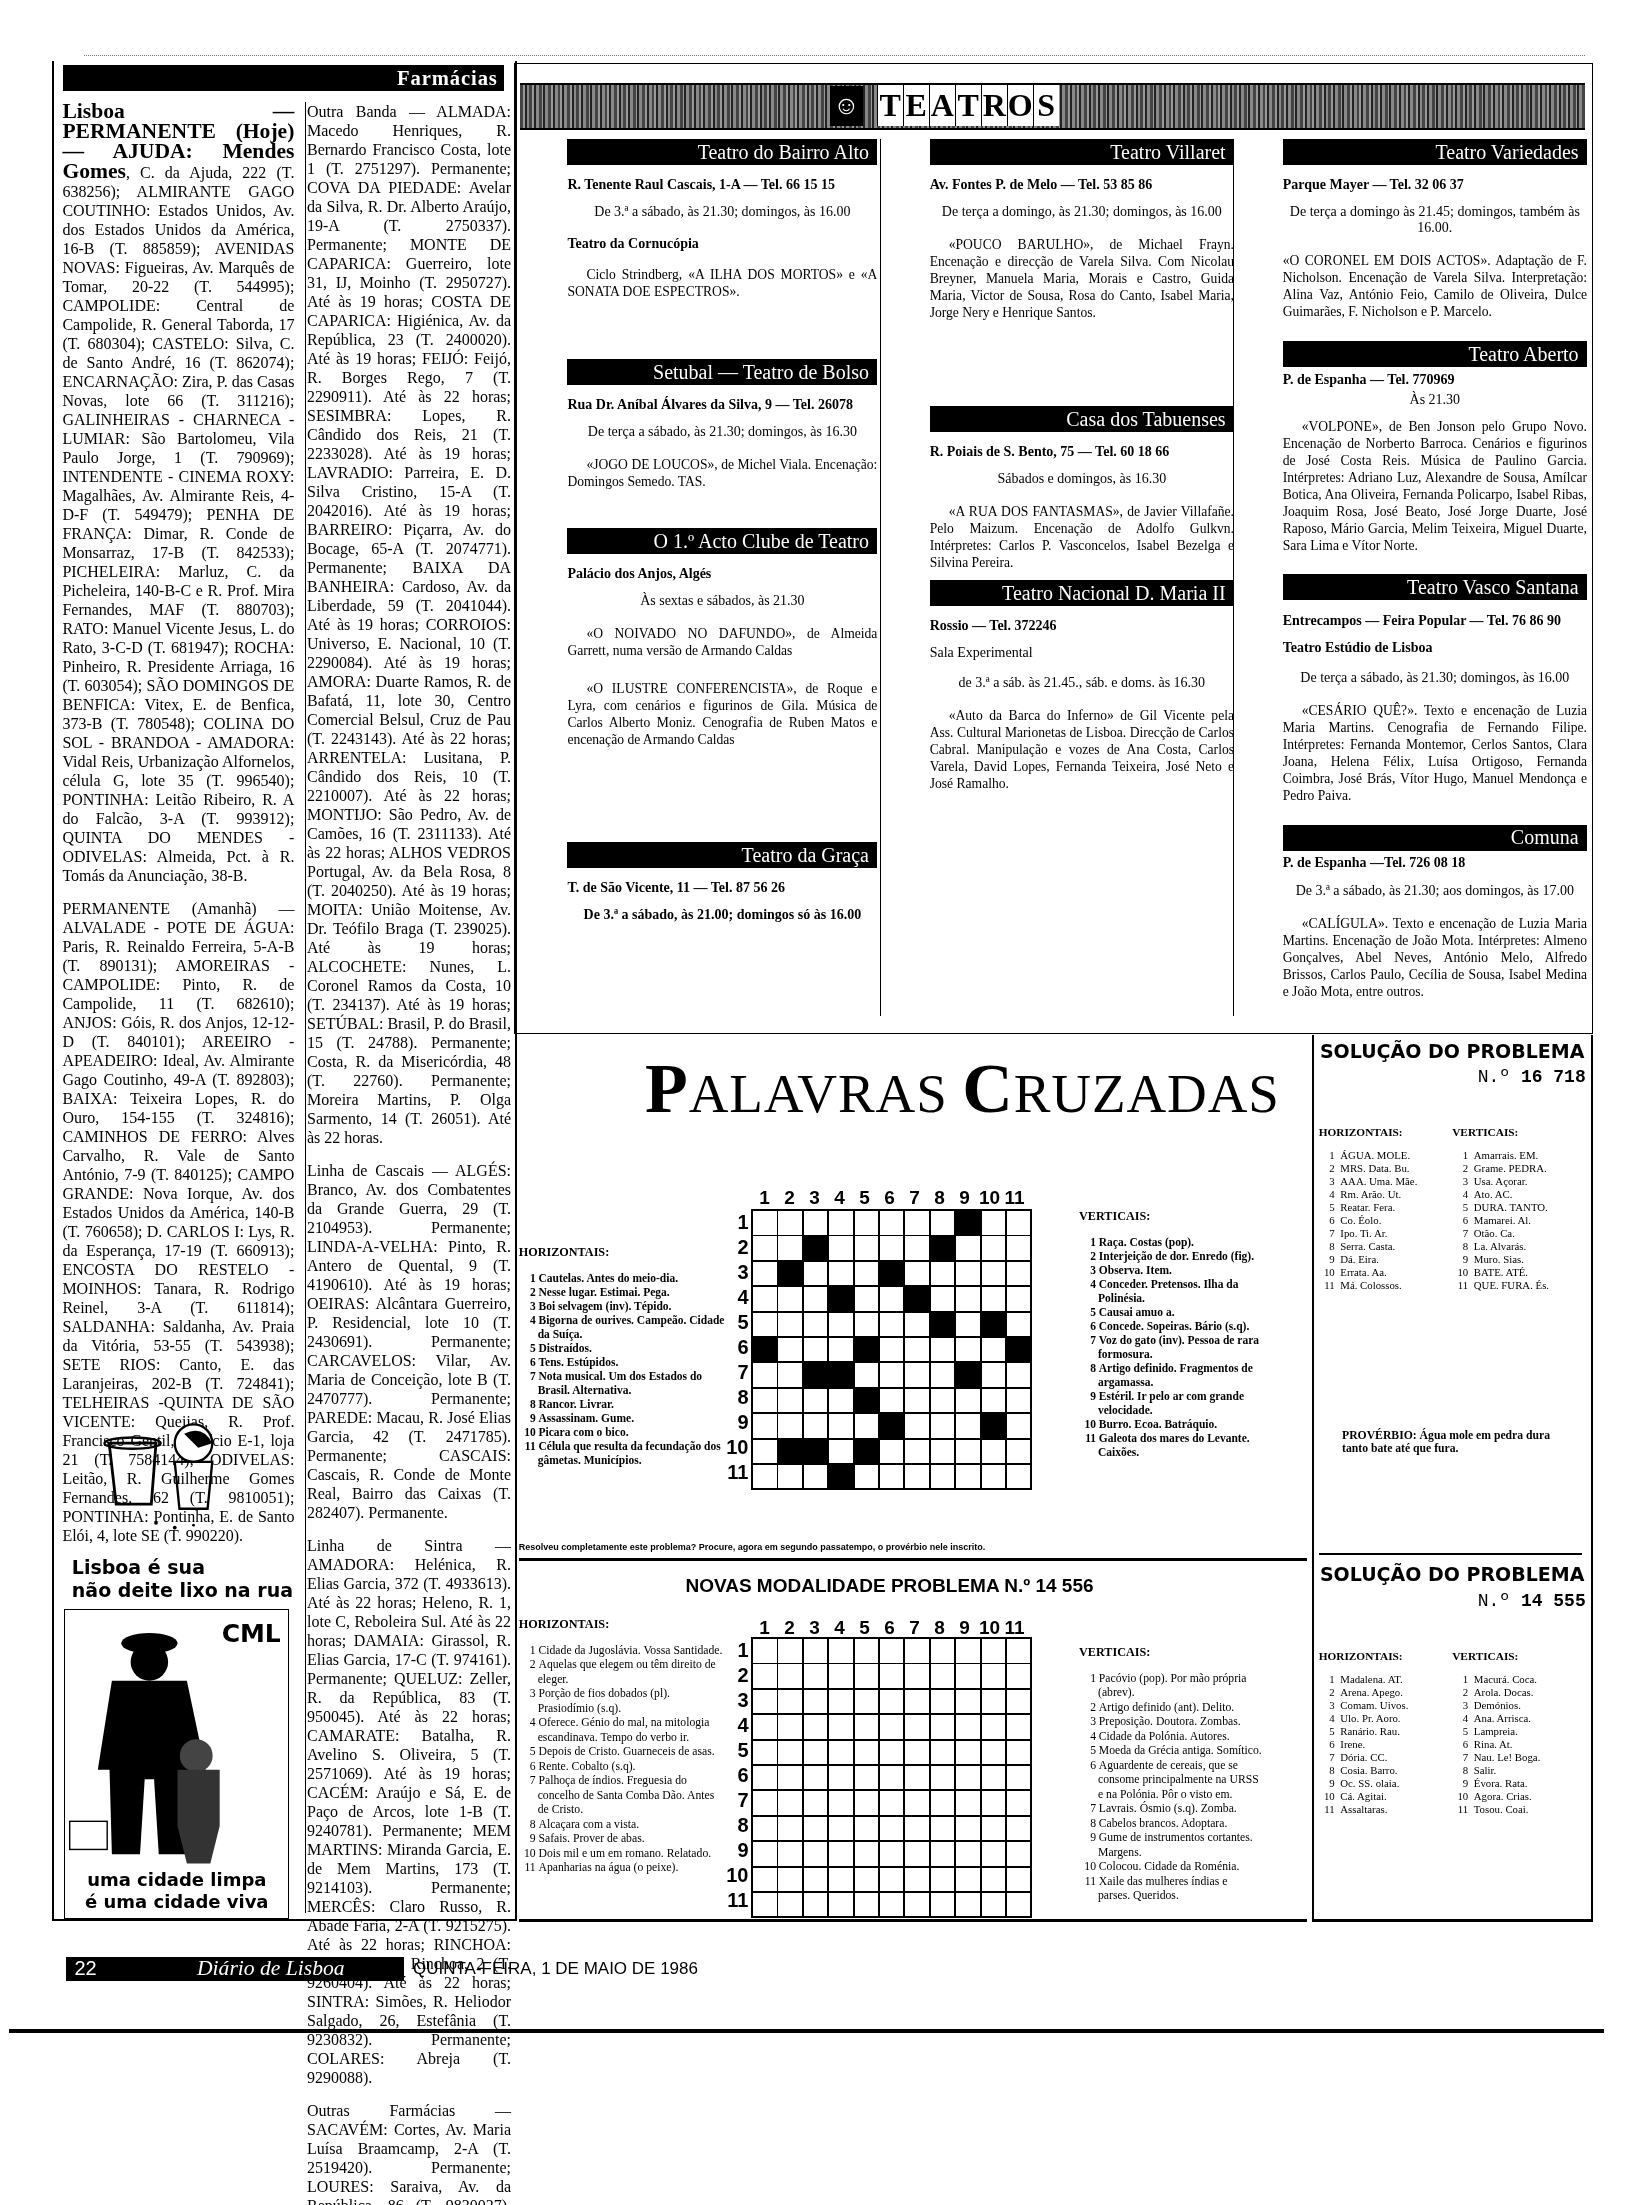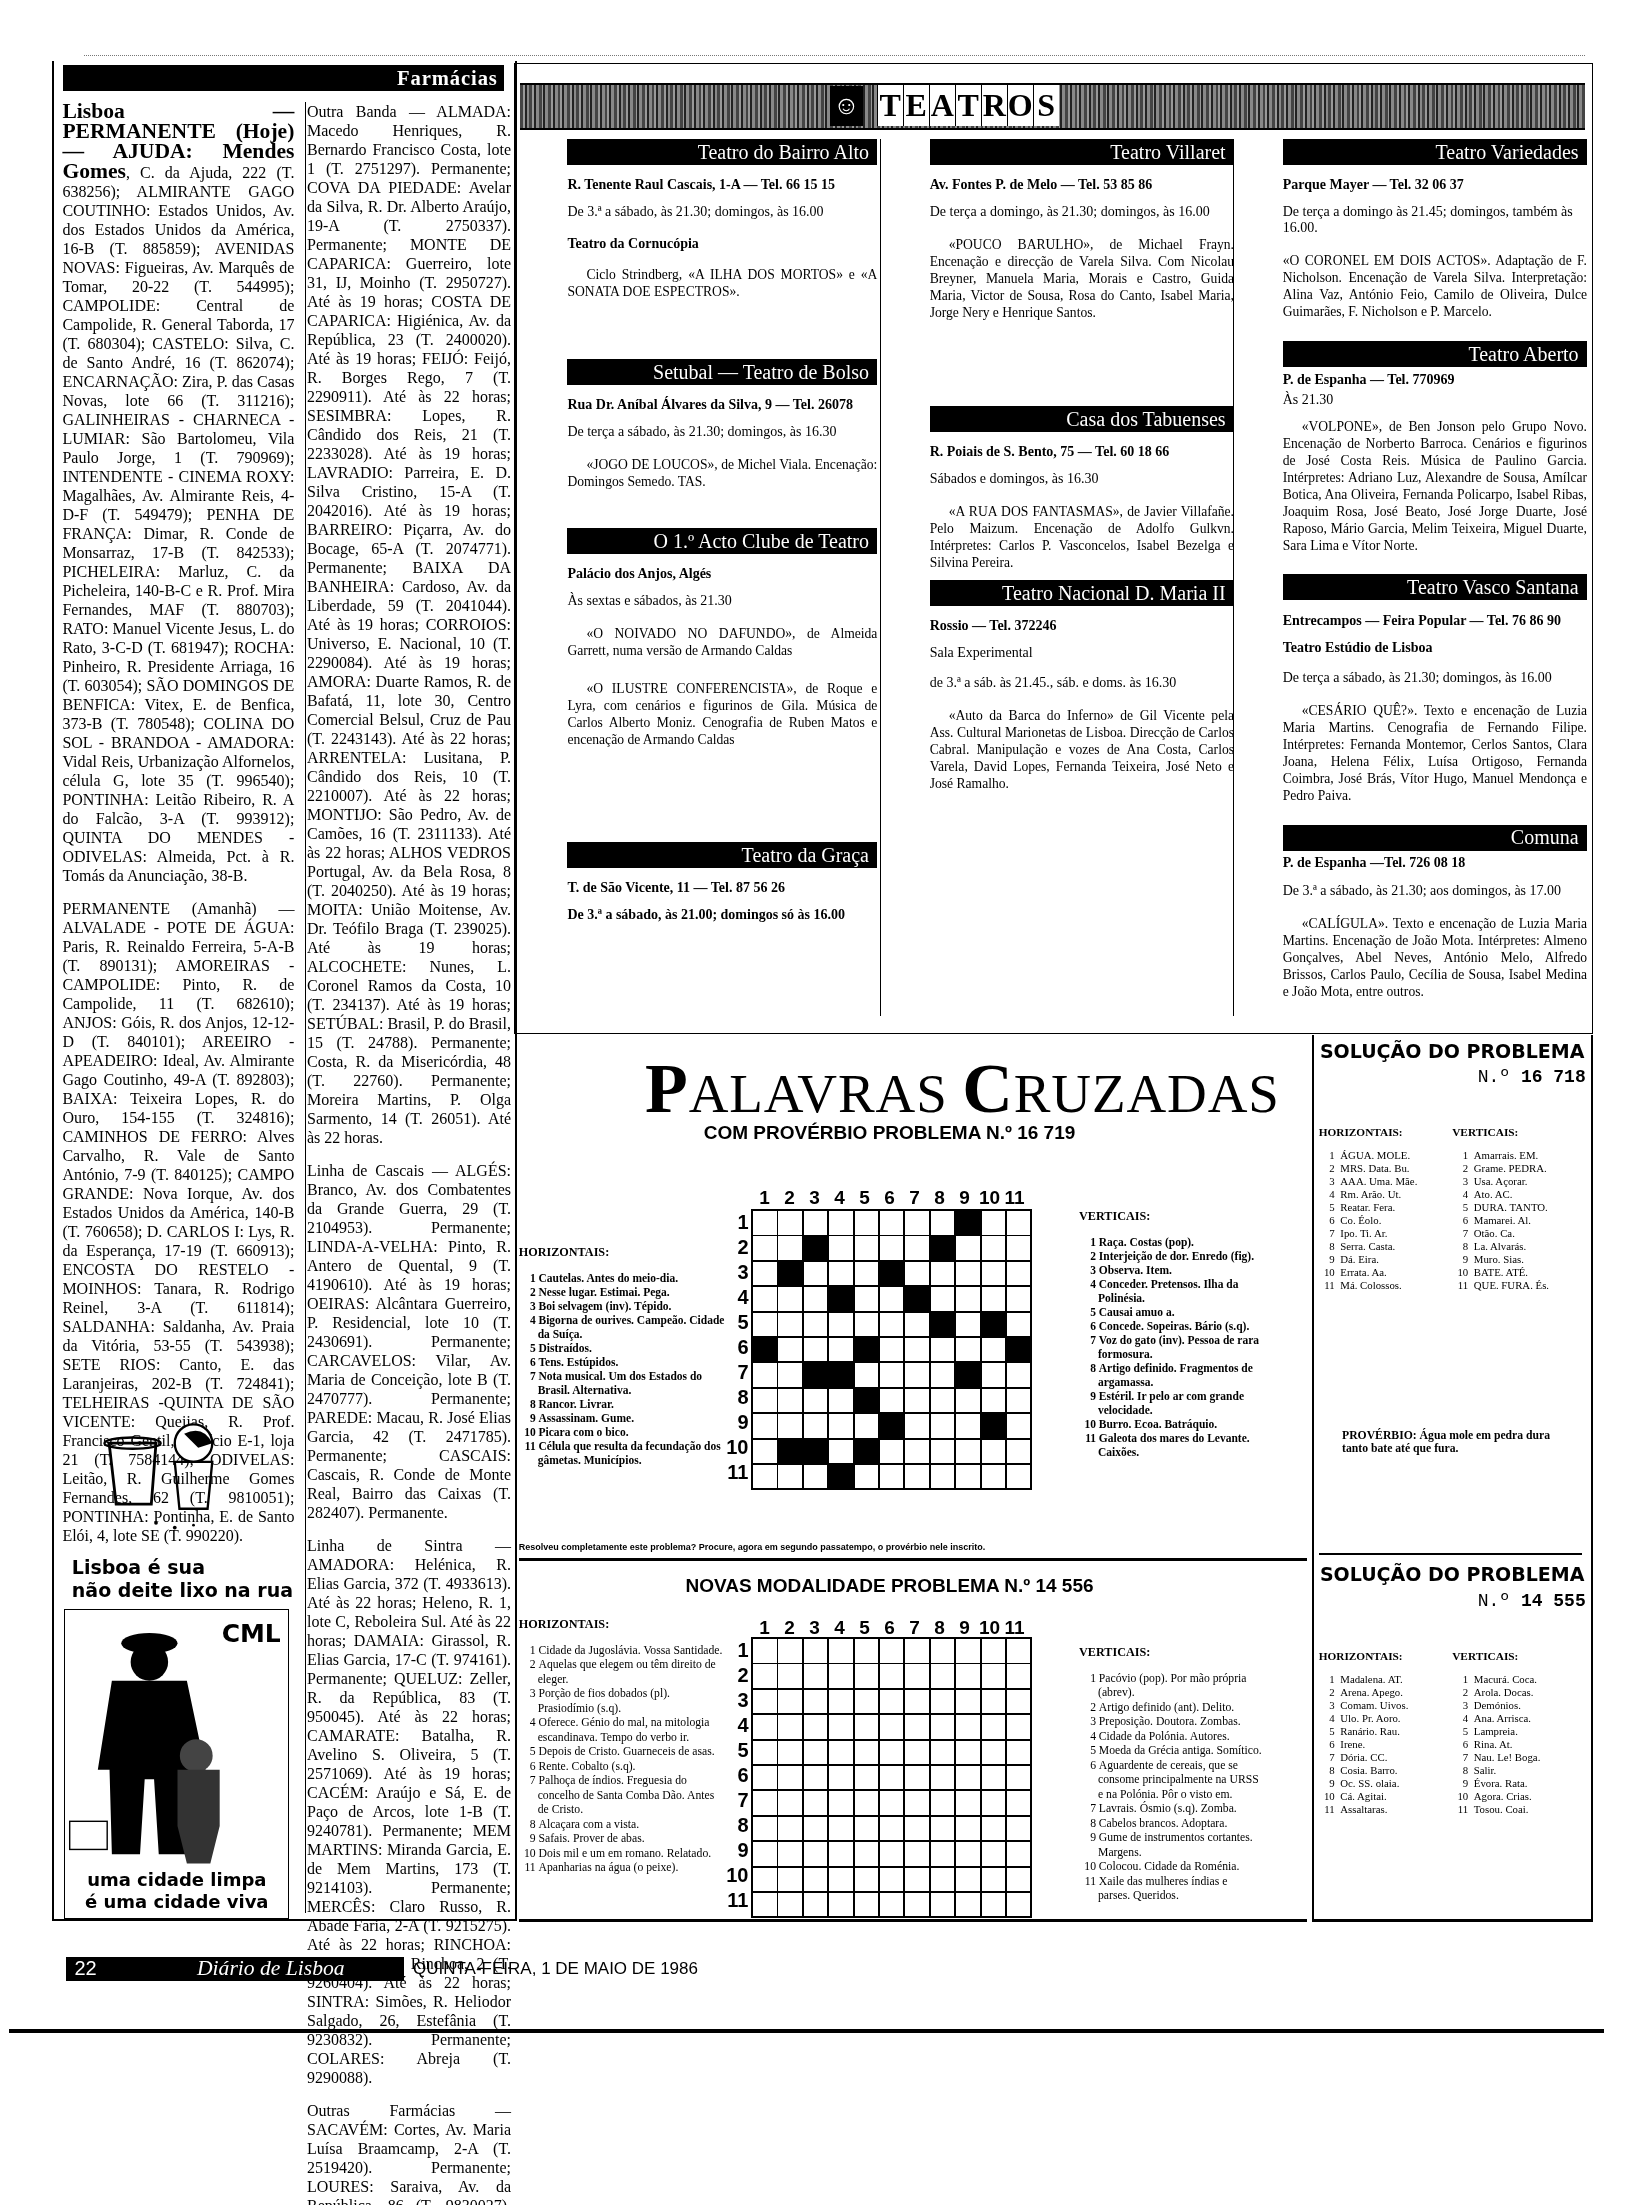--- a/index.html
+++ b/index.html
@@ -24,21 +24,21 @@
   
   #teatros { left: 514px; top: 63px; width: 1079px; height: 971px; border: 1.9px solid #000; }
   .banner { position: absolute; left: 4.7px; top: 19px; width: 1065px; height: 47px; background: repeating-linear-gradient(90deg, #444 0 2.8px, #999 2.8px 4.7px, #222 4.7px 6.6px, #888 6.6px 9.4px); border-top: 2.8px solid #000; border-bottom: 2.8px solid #000; }
   .banner .logo { position: absolute; left: 310px; top: 0.9px; width: 33px; height: 40px; background: #000; color: #fff; font-size: 26px; text-align: center; line-height: 40px; }
   .banner .letters { position: absolute; left: 357px; top: 0; height: 41px; display: flex; }
   .banner .letters span { width: 26px; height: 41px; background: #fff; border-left: 0.9px solid #000; font-family: "Liberation Serif", serif; font-weight: bold; font-size: 32px; line-height: 41px; text-align: center; }
   .tcol { position: absolute; top: 75px; width: 354px; }
   #tc1 { left: 8.4px; } #tc2 { left: 365px; border-left: 1.4px solid #000; padding-left: 4.7px; height: 877px; } #tc3 { left: 718px; border-left: 1.4px solid #000; padding-left: 4.7px; height: 877px; }
   .thead { background: #000; color: #fff; text-align: right; font-size: 20px; padding: 1.9px 8.4px; height: 26px; line-height: 22.5px; margin-bottom: 12.2px; }
   .addr { font-weight: bold; font-size: 14px; margin-bottom: 11.3px; }
-  .hours { font-size: 14px; margin-bottom: 16px; }
+  .hours { font-size: 14px; margin-bottom: 16px; text-align: center; }
   .sub { font-weight: bold; font-size: 14px; margin-bottom: 14px; }
   .desc { font-size: 13.6px; line-height: 17px; text-align: justify; text-indent: 19px; margin-bottom: 20.6px; }
   .theatre { margin-bottom: 14px; margin-left: 44px; }
   
   #cw { left: 514px; top: 1035px; width: 800px; height: 887px; border-right: 2.3px solid #000; }
   .cw-title { position: absolute; left: 131px; top: 14px; font-size: 55px; letter-spacing: 0.9px; font-family: "Liberation Serif", serif; }
   .cw-title .cap { font-weight: bold; font-size: 70px; }
   .cw-lines { position: absolute; left: 28px; top: 52px; width: 652px; height: 23.5px; background: repeating-linear-gradient(0deg, #000 0 0.9px, #fff 0.9px 2.8px); z-index: -1; }
   .cw-sub { position: absolute; left: 0; width: 751px; text-align: center; font-family: "Liberation Sans", sans-serif; font-weight: bold; font-size: 19px; }
   .grid { position: absolute; display: grid; grid-template-columns: repeat(11, 23.5px); grid-template-rows: repeat(11, 23.5px); border: 2.3px solid #000; background: #000; gap: 1.9px; }
@@ -215,21 +215,20 @@
       <div class="desc">«CALÍGULA». Texto e encenação de Luzia Maria Martins. Encenação de João Mota. Intérpretes: Almeno Gonçalves, Abel Neves, António Melo, Alfredo Brissos, Carlos Paulo, Cecília de Sousa, Isabel Medina e João Mota, entre outros.</div>
     </div>
   </div>
 </section>
 
 <section id="cw" class="abs">
   <div class="cw-lines" style="left:75px"></div>
   <div class="cw-title">
     <span class="cap">P</span><span>ALAVRAS </span><span class="cap">C</span><span>RUZADAS</span>
   </div>
-  <div class="cw-sub" style="top:87px">COM PROVÉRBIO PROBLEMA N.º 16 719</div>
 
   <div class="clues" style="left:4.7px;top:210px;width:206px">
     <h4>HORIZONTAIS:</h4>
     <ol id="p1h">
         <li><span class="n">1</span>Cautelas. Antes do meio-dia.</li>
         <li><span class="n">2</span>Nesse lugar. Estimai. Pega.</li>
         <li><span class="n">3</span>Boi selvagem (inv). Tépido.</li>
         <li><span class="n">4</span>Bigorna de ourives. Campeão. Cidade da Suíça.</li>
         <li><span class="n">5</span>Distraídos.</li>
         <li><span class="n">6</span>Tens. Estúpidos.</li>

